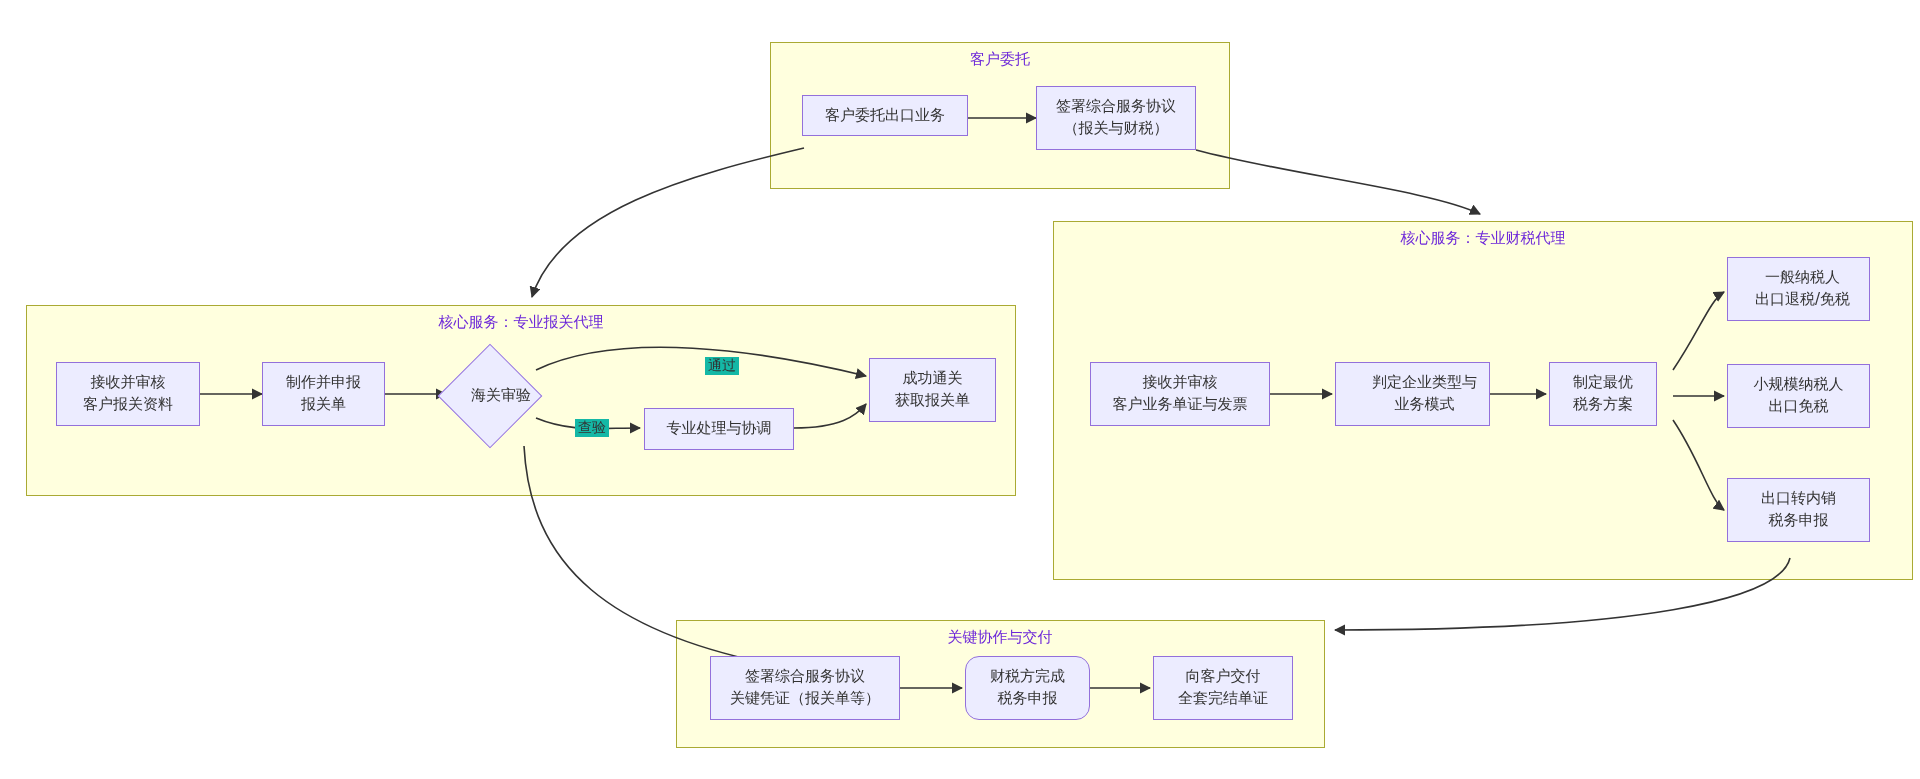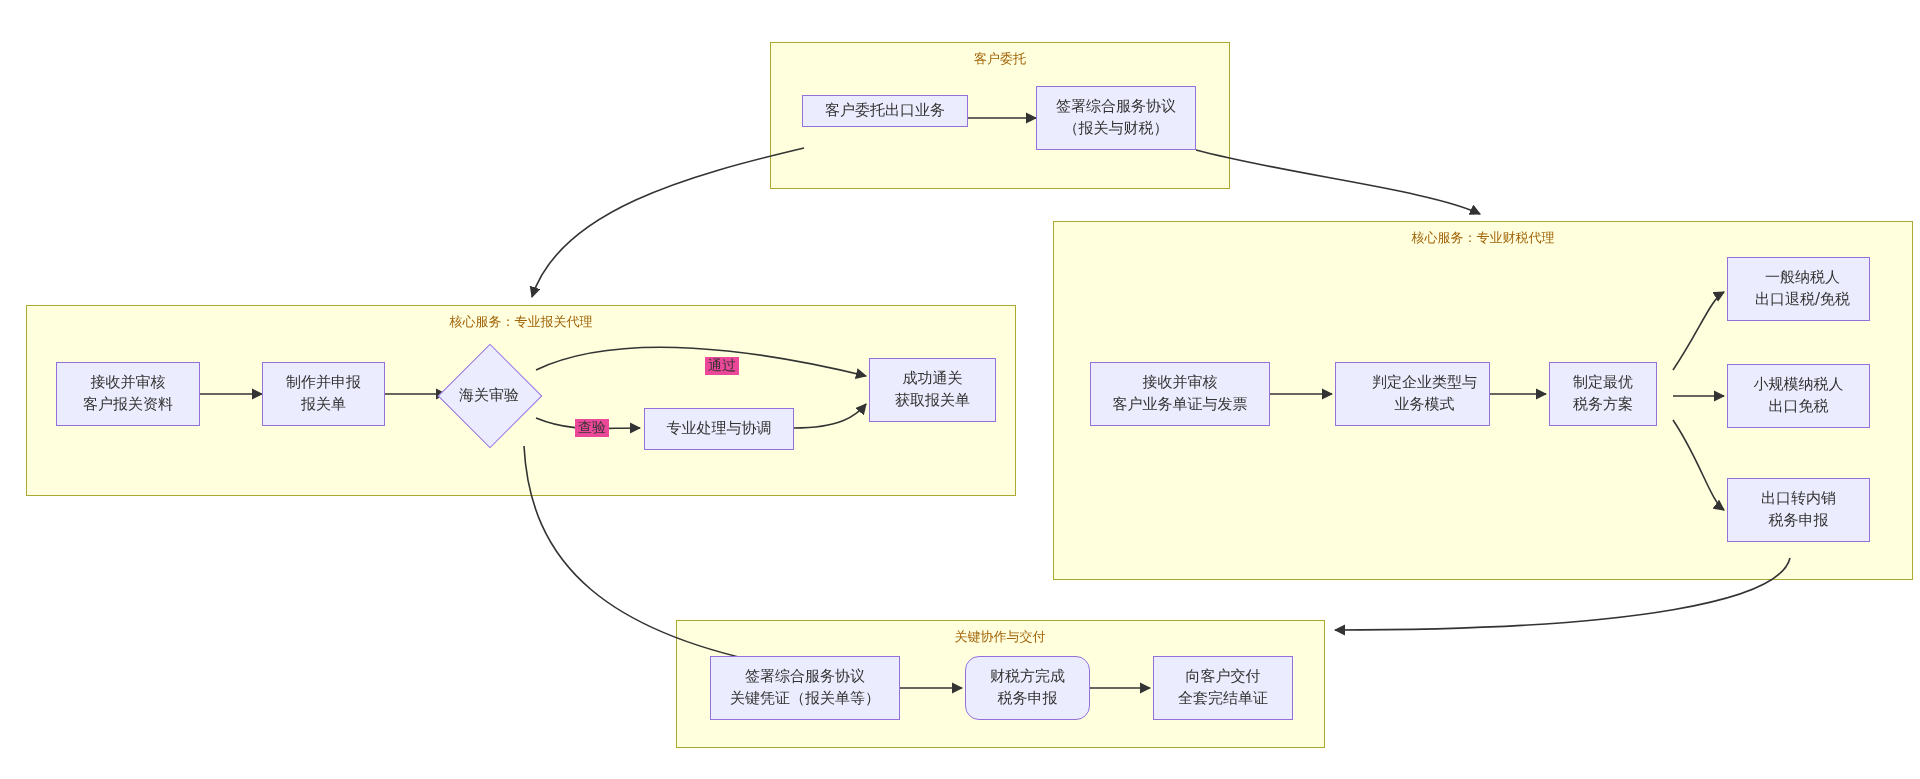--- a/index.html
+++ b/index.html
@@ -2,37 +2,37 @@
 <html><head>
 <meta charset="utf-8">
 <style>
   html,body{margin:0;padding:0;background:#ffffff;}
   body{width:1920px;height:779px;position:relative;overflow:hidden;
        font-family:"DejaVu Sans","Liberation Sans",sans-serif;}
   #canvas{position:absolute;left:0;top:0;width:1920px;height:779px;}
   svg.edges{position:absolute;left:0;top:0;width:1920px;height:779px;pointer-events:none;}
 
   .cluster{position:absolute;background:#ffffde;border:1px solid #aaaa33;box-sizing:border-box;}
-  .cluster-label{position:absolute;font-size:13px;color:#a16207;white-space:nowrap;
+  .cluster-label{position:absolute;font-size:15px;color:#6d28d9;white-space:nowrap;
                  transform:translateX(-50%);}
 
   .node{position:absolute;background:#ececff;border:1px solid #9370db;box-sizing:border-box;
         display:flex;flex-direction:column;align-items:center;justify-content:center;
         font-size:15px;color:#333333;line-height:1.45;text-align:center;}
   .node .ln{white-space:nowrap;}
 
   .diamond{position:absolute;box-sizing:border-box;}
   .diamond .shape{position:absolute;left:0;top:0;width:100%;height:100%;
         background:#ececff;border:1px solid #9370db;
         transform:rotate(45deg);}
-  .diamond .dlabel{position:absolute;left:0;top:0;width:100%;height:100%;
+  .diamond .dlabel{position:absolute;left:12px;top:0;width:100%;height:100%;
         display:flex;align-items:center;justify-content:center;
         font-size:15px;color:#333333;white-space:nowrap;}
 
-  .edge-label{position:absolute;font-size:14px;color:#333333;background:#ec4899;
+  .edge-label{position:absolute;font-size:14px;color:#333333;background:#14b8a6;
               padding:0 3px;white-space:nowrap;transform:translate(-50%,-50%);font-family:Liberation Serif, serif;}
 </style>
 </head>
 <body>
 
 <div id="canvas">
 
   <div class="cluster" style="left:770px;top:42px;width:460px;height:147px;"></div>
   <div class="cluster-label" style="left:1000px;top:50px;">客户委托</div>
 
@@ -85,21 +85,21 @@
 
       <path d="M 900,688 L 962,688"></path>
 
       <path d="M 1090,688 L 1150,688"></path>
     </g>
   </svg>
 
   <div class="edge-label" style="left:722px;top:366px;">通过</div>
   <div class="edge-label" style="left:592px;top:428px;">查验</div>
 
-  <div class="node" style="left:802px;top:95px;width:166px;height:32px;">
+  <div class="node" style="left:802px;top:95px;width:166px;height:41px;">
     <span class="ln">客户委托出口业务</span>
   </div>
 
   <div class="node" style="left:1036px;top:86px;width:160px;height:64px;">
     <span class="ln">签署综合服务协议</span>
     <span class="ln">（报关与财税）</span>
   </div>
 
   <div class="node" style="left:56px;top:362px;width:144px;height:64px;">
     <span class="ln">接收并审核</span>

